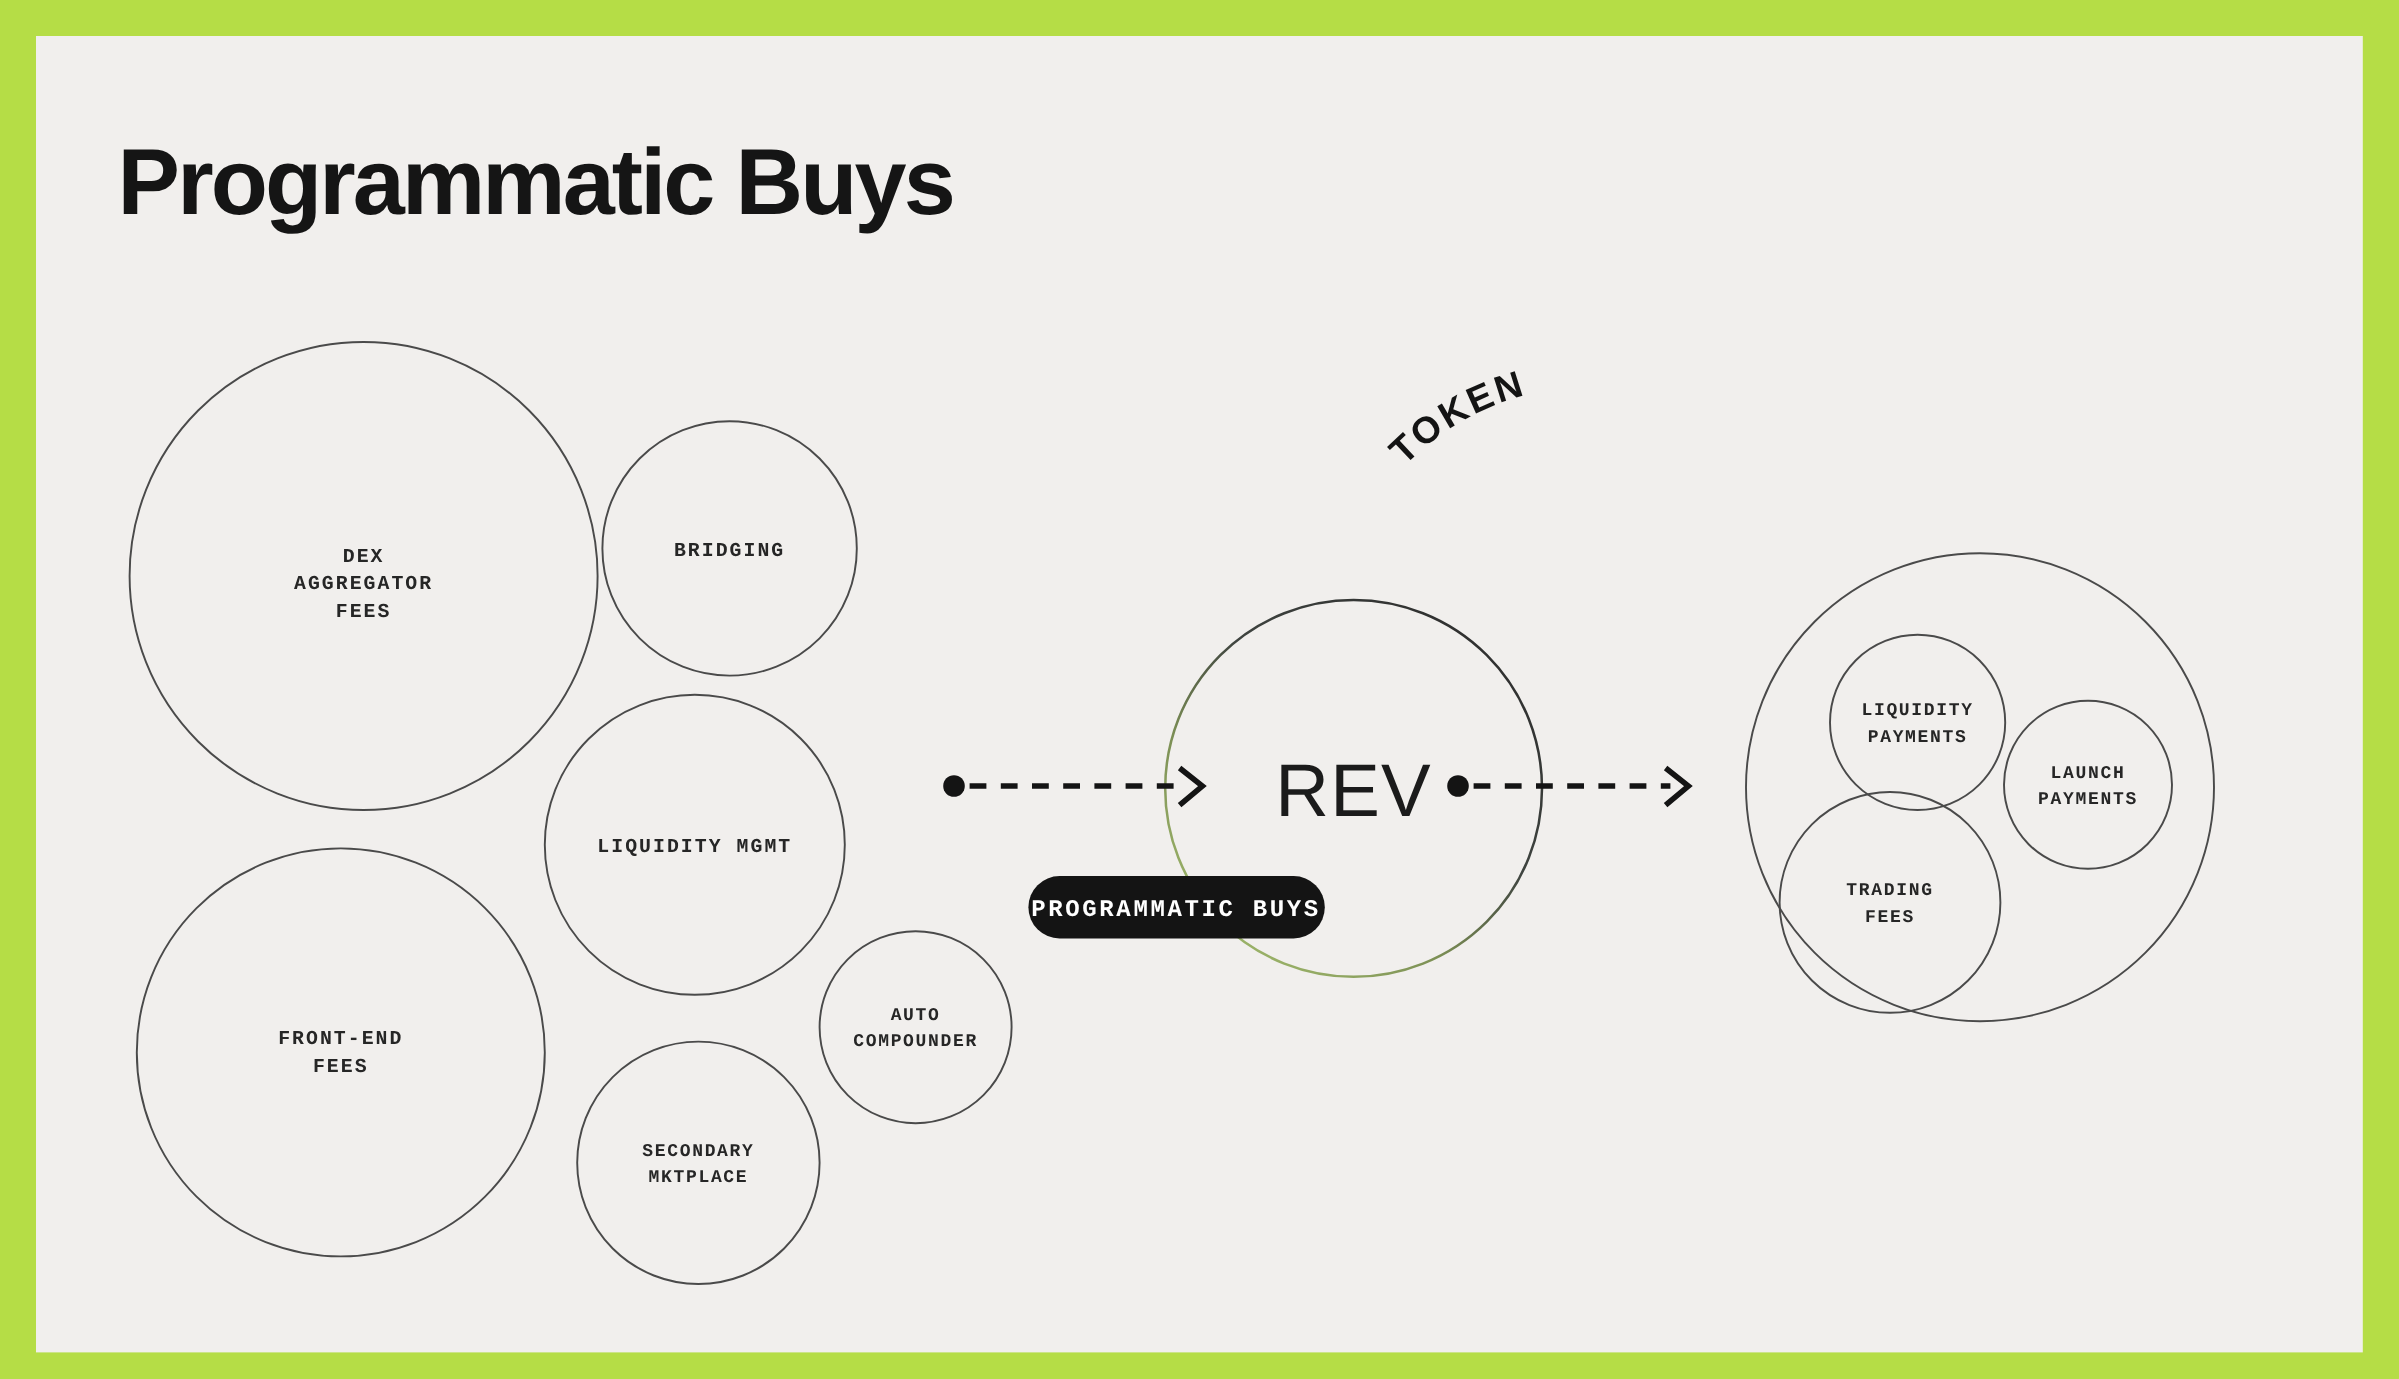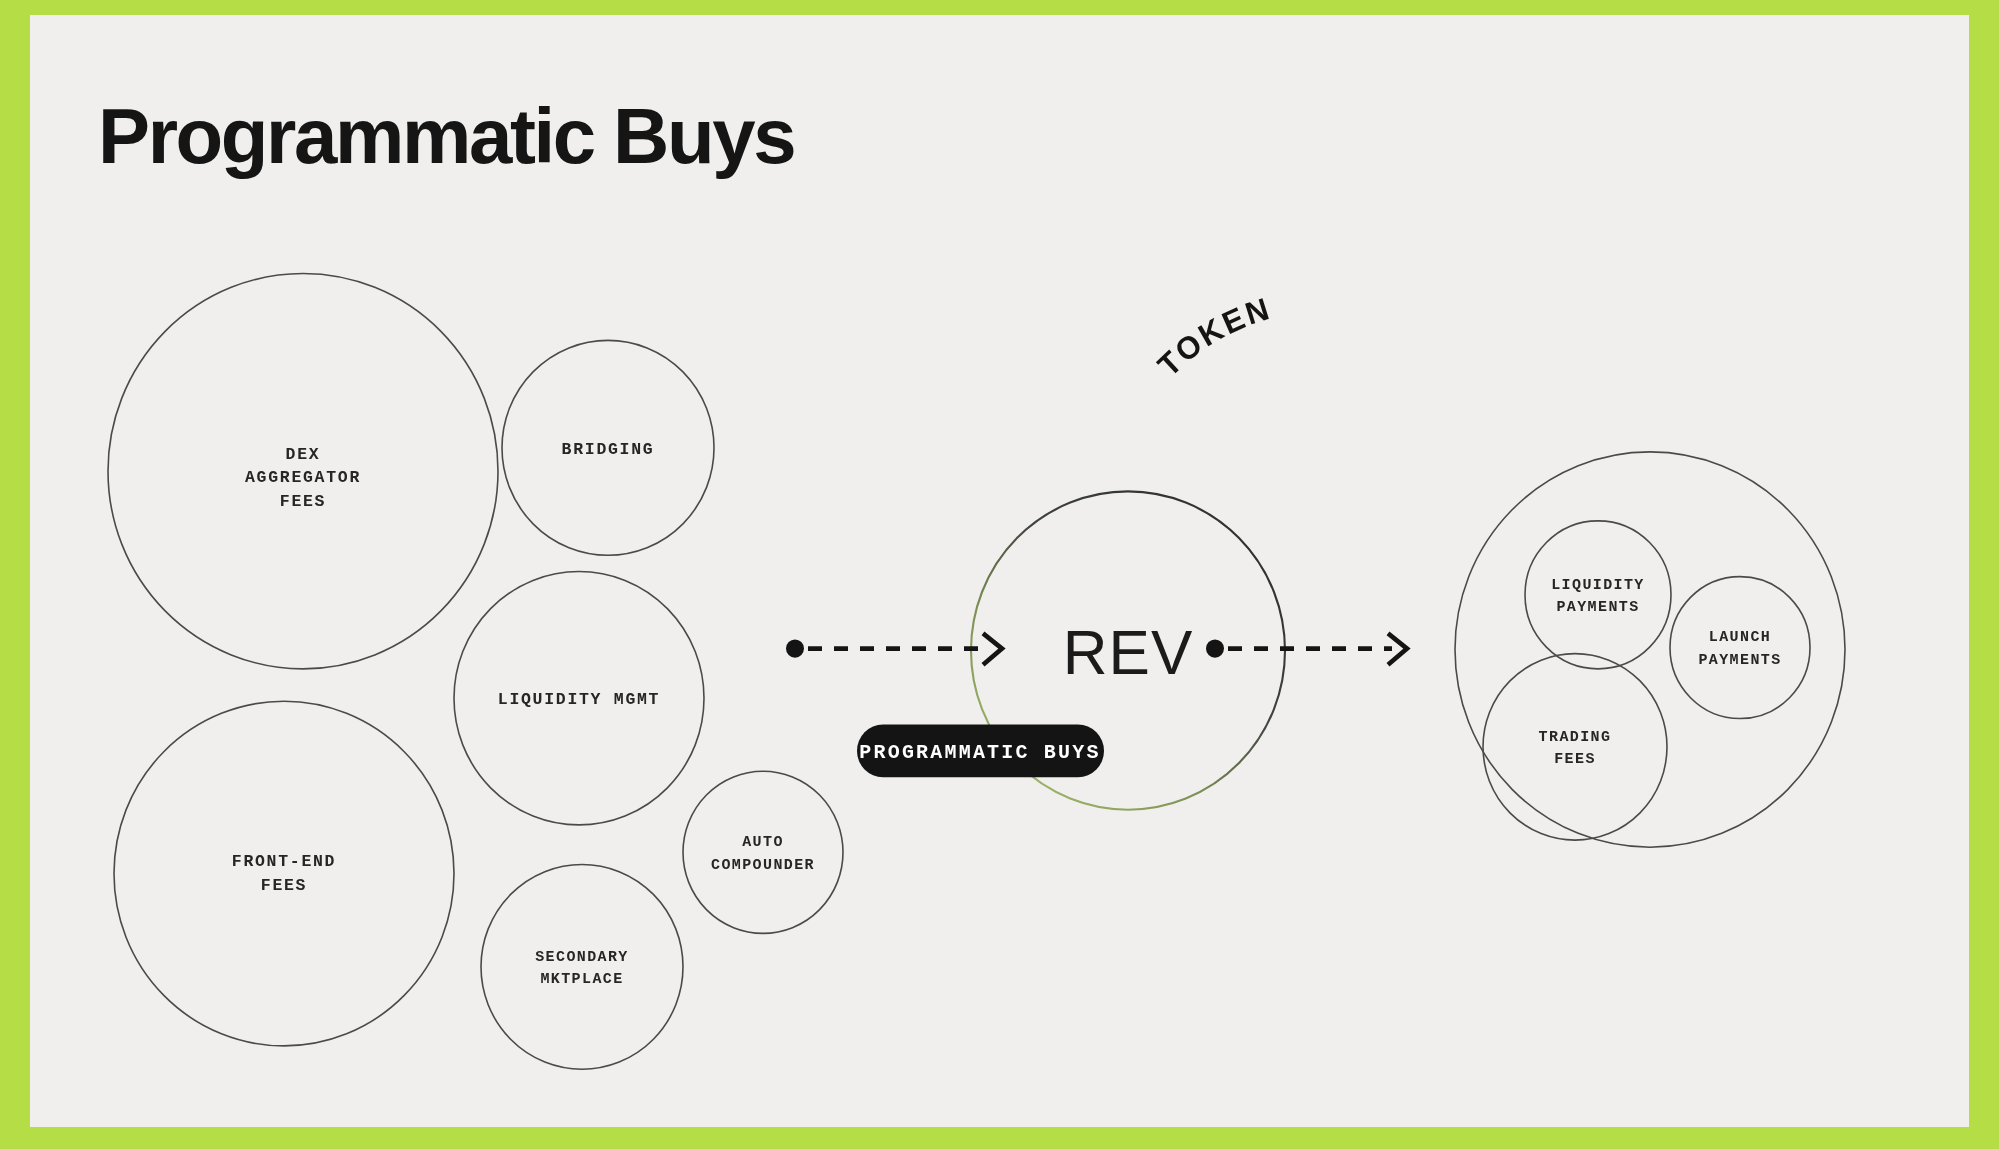--- a/index.html
+++ b/index.html
@@ -13,21 +13,21 @@
     height: 1149px;
     overflow: hidden;
     font-family: "Liberation Sans", sans-serif;
   }
   #slide {
     position: relative;
     width: 1999px;
     height: 1149px;
     background: #b5dd46;
     box-sizing: border-box;
-    padding: 15px 30px 22px 30px;
+    padding: 30px 30px 22px 30px;
     text-align: center;
   }
   #panel {
     position: relative;
     width: 100%;
     height: 100%;
     background: #f1efed;
     overflow: hidden;
   }
   #stage {

